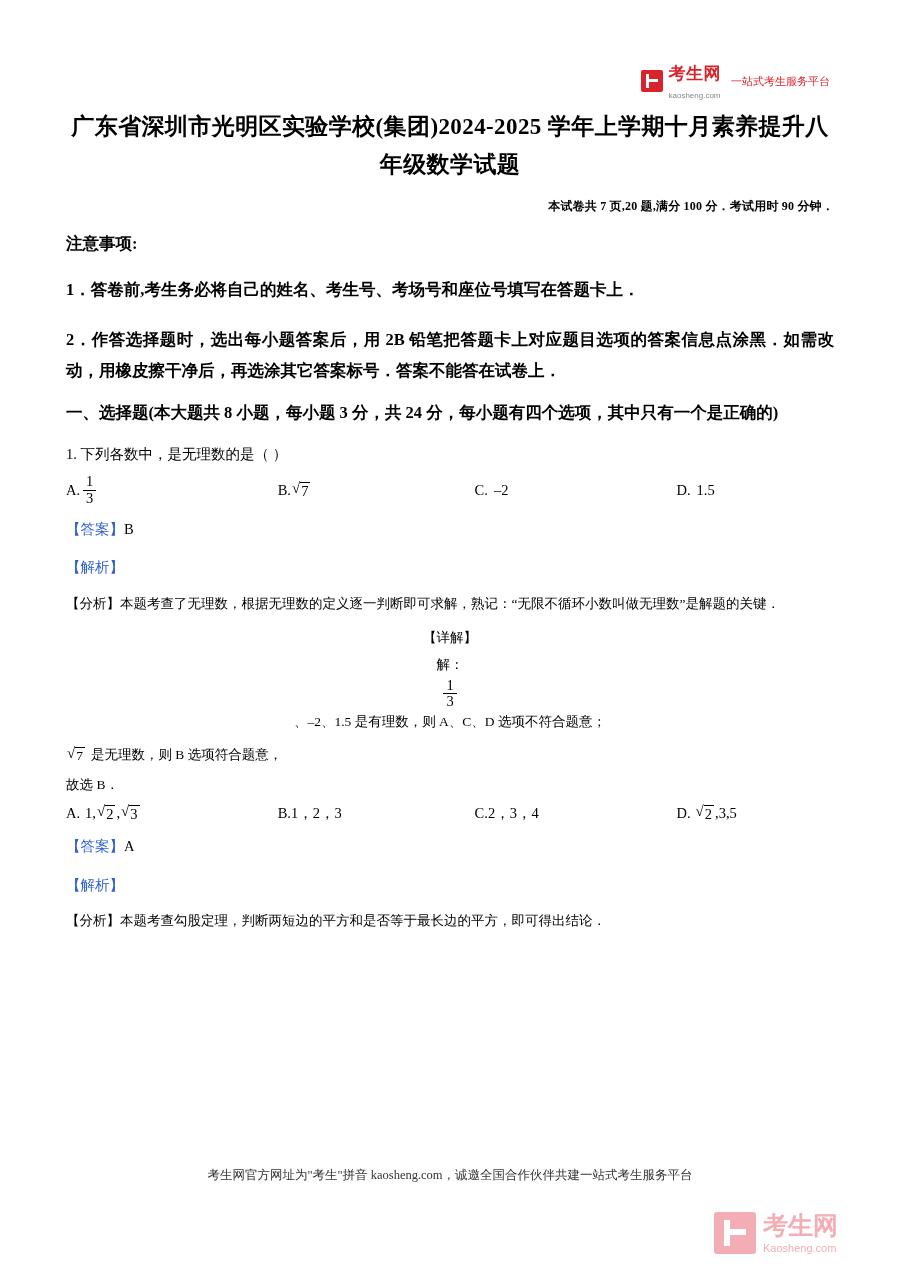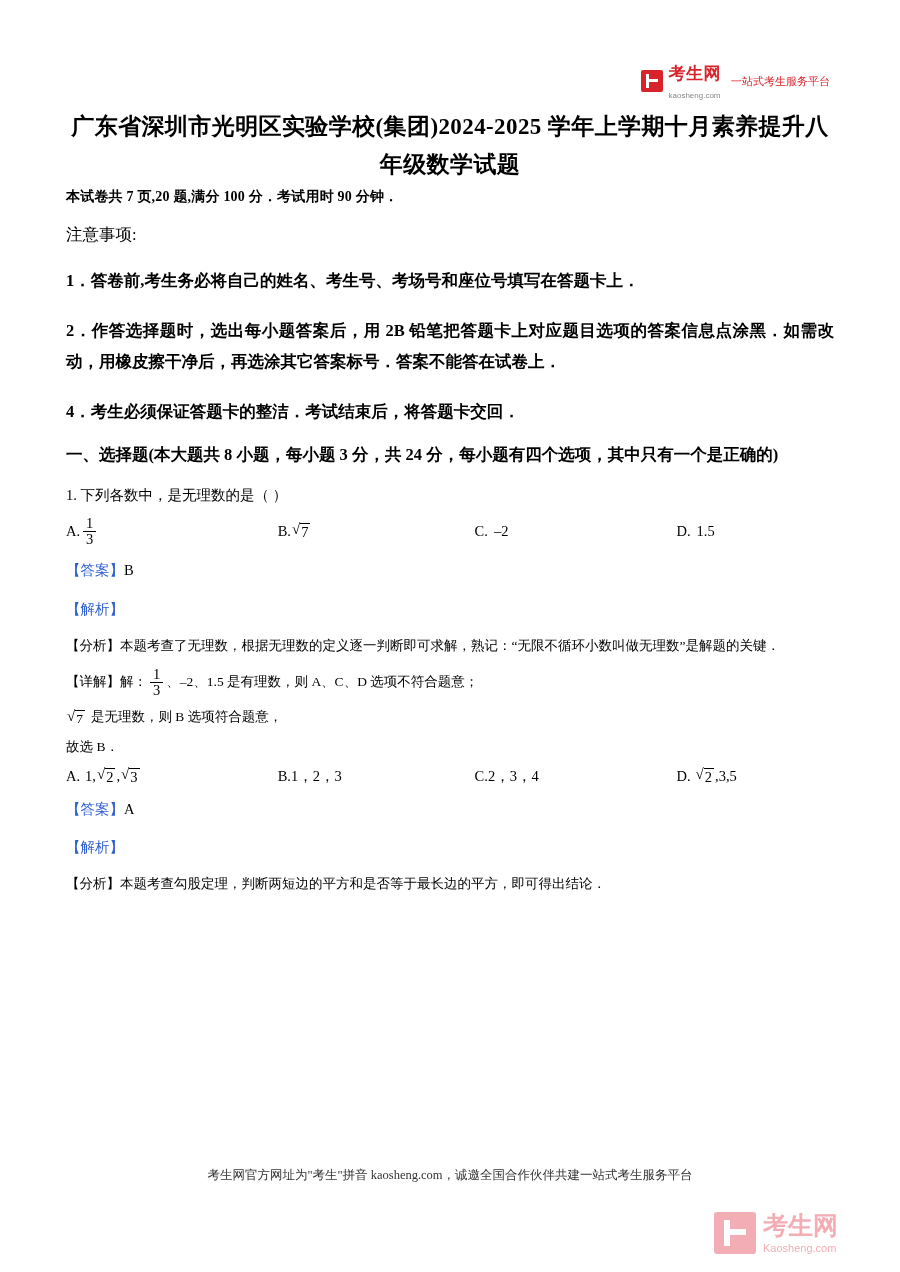--- a/index.html
+++ b/index.html
@@ -82,31 +82,31 @@
   .doc-title {
     margin: 0;
     padding-top: 108px;
     font-size: 23px;
     font-weight: bold;
     text-align: center;
     line-height: 1.65;
     letter-spacing: 0.4px;
   }
   .subtitle {
-    text-align: left;
-    font-size: 14px;
-    font-weight: bold;
-    margin-top: 4px;
+    text-align: right;
+    font-size: 12px;
+    font-weight: bold;
+    margin-top: 14px;
     letter-spacing: 0.2px;
   }
 
   
   .notice-head {
     font-size: 16.5px;
-    font-weight: normal;
+    font-weight: bold;
     margin-top: 18px;
   }
   .notice-item {
     font-size: 16.5px;
     font-weight: bold;
     line-height: 1.85;
     margin-top: 20px;
     text-align: justify;
   }
 
@@ -178,20 +178,21 @@
     line-height: 1.95;
     margin-top: 8px;
     text-align: justify;
   }
   .detail-row {
     display: flex;
     align-items: center;
     font-size: 13.5px;
     line-height: 1.95;
     margin-top: 8px;
+    flex-direction: column;
   }
   .sqrt-row {
     display: flex;
     align-items: center;
     font-size: 13.5px;
     margin-top: 10px;
   }
 
   
   .footer-note {
@@ -264,21 +265,20 @@
     </div>
     <div class="logo-tag">一站式考生服务平台</div>
   </div>
 
   <h1 class="doc-title">广东省深圳市光明区实验学校(集团)2024-2025 学年上学期十月素养提升八年级数学试题</h1>
   <div class="subtitle">本试卷共 7 页,20 题,满分 100 分．考试用时 90 分钟．</div>
 
   <div class="notice-head">注意事项:</div>
   <div class="notice-item">1．答卷前,考生务必将自己的姓名、考生号、考场号和座位号填写在答题卡上．</div>
   <div class="notice-item">2．作答选择题时，选出每小题答案后，用 2B 铅笔把答题卡上对应题目选项的答案信息点涂黑．如需改动，用橡皮擦干净后，再选涂其它答案标号．答案不能答在试卷上．</div>
-  <div class="notice-item">4．考生必须保证答题卡的整洁．考试结束后，将答题卡交回．</div>
 
   <div class="section-head">一、选择题(本大题共 8 小题，每小题 3 分，共 24 分，每小题有四个选项，其中只有一个是正确的)</div>
 
   <div class="q-stem">1. 下列各数中，是无理数的是（     ）</div>
   <div class="opts">
     <div class="opt opt-a">
       <span>A.</span>
       <span class="frac">
         <span class="num">1</span>
         <span class="den">3</span>

